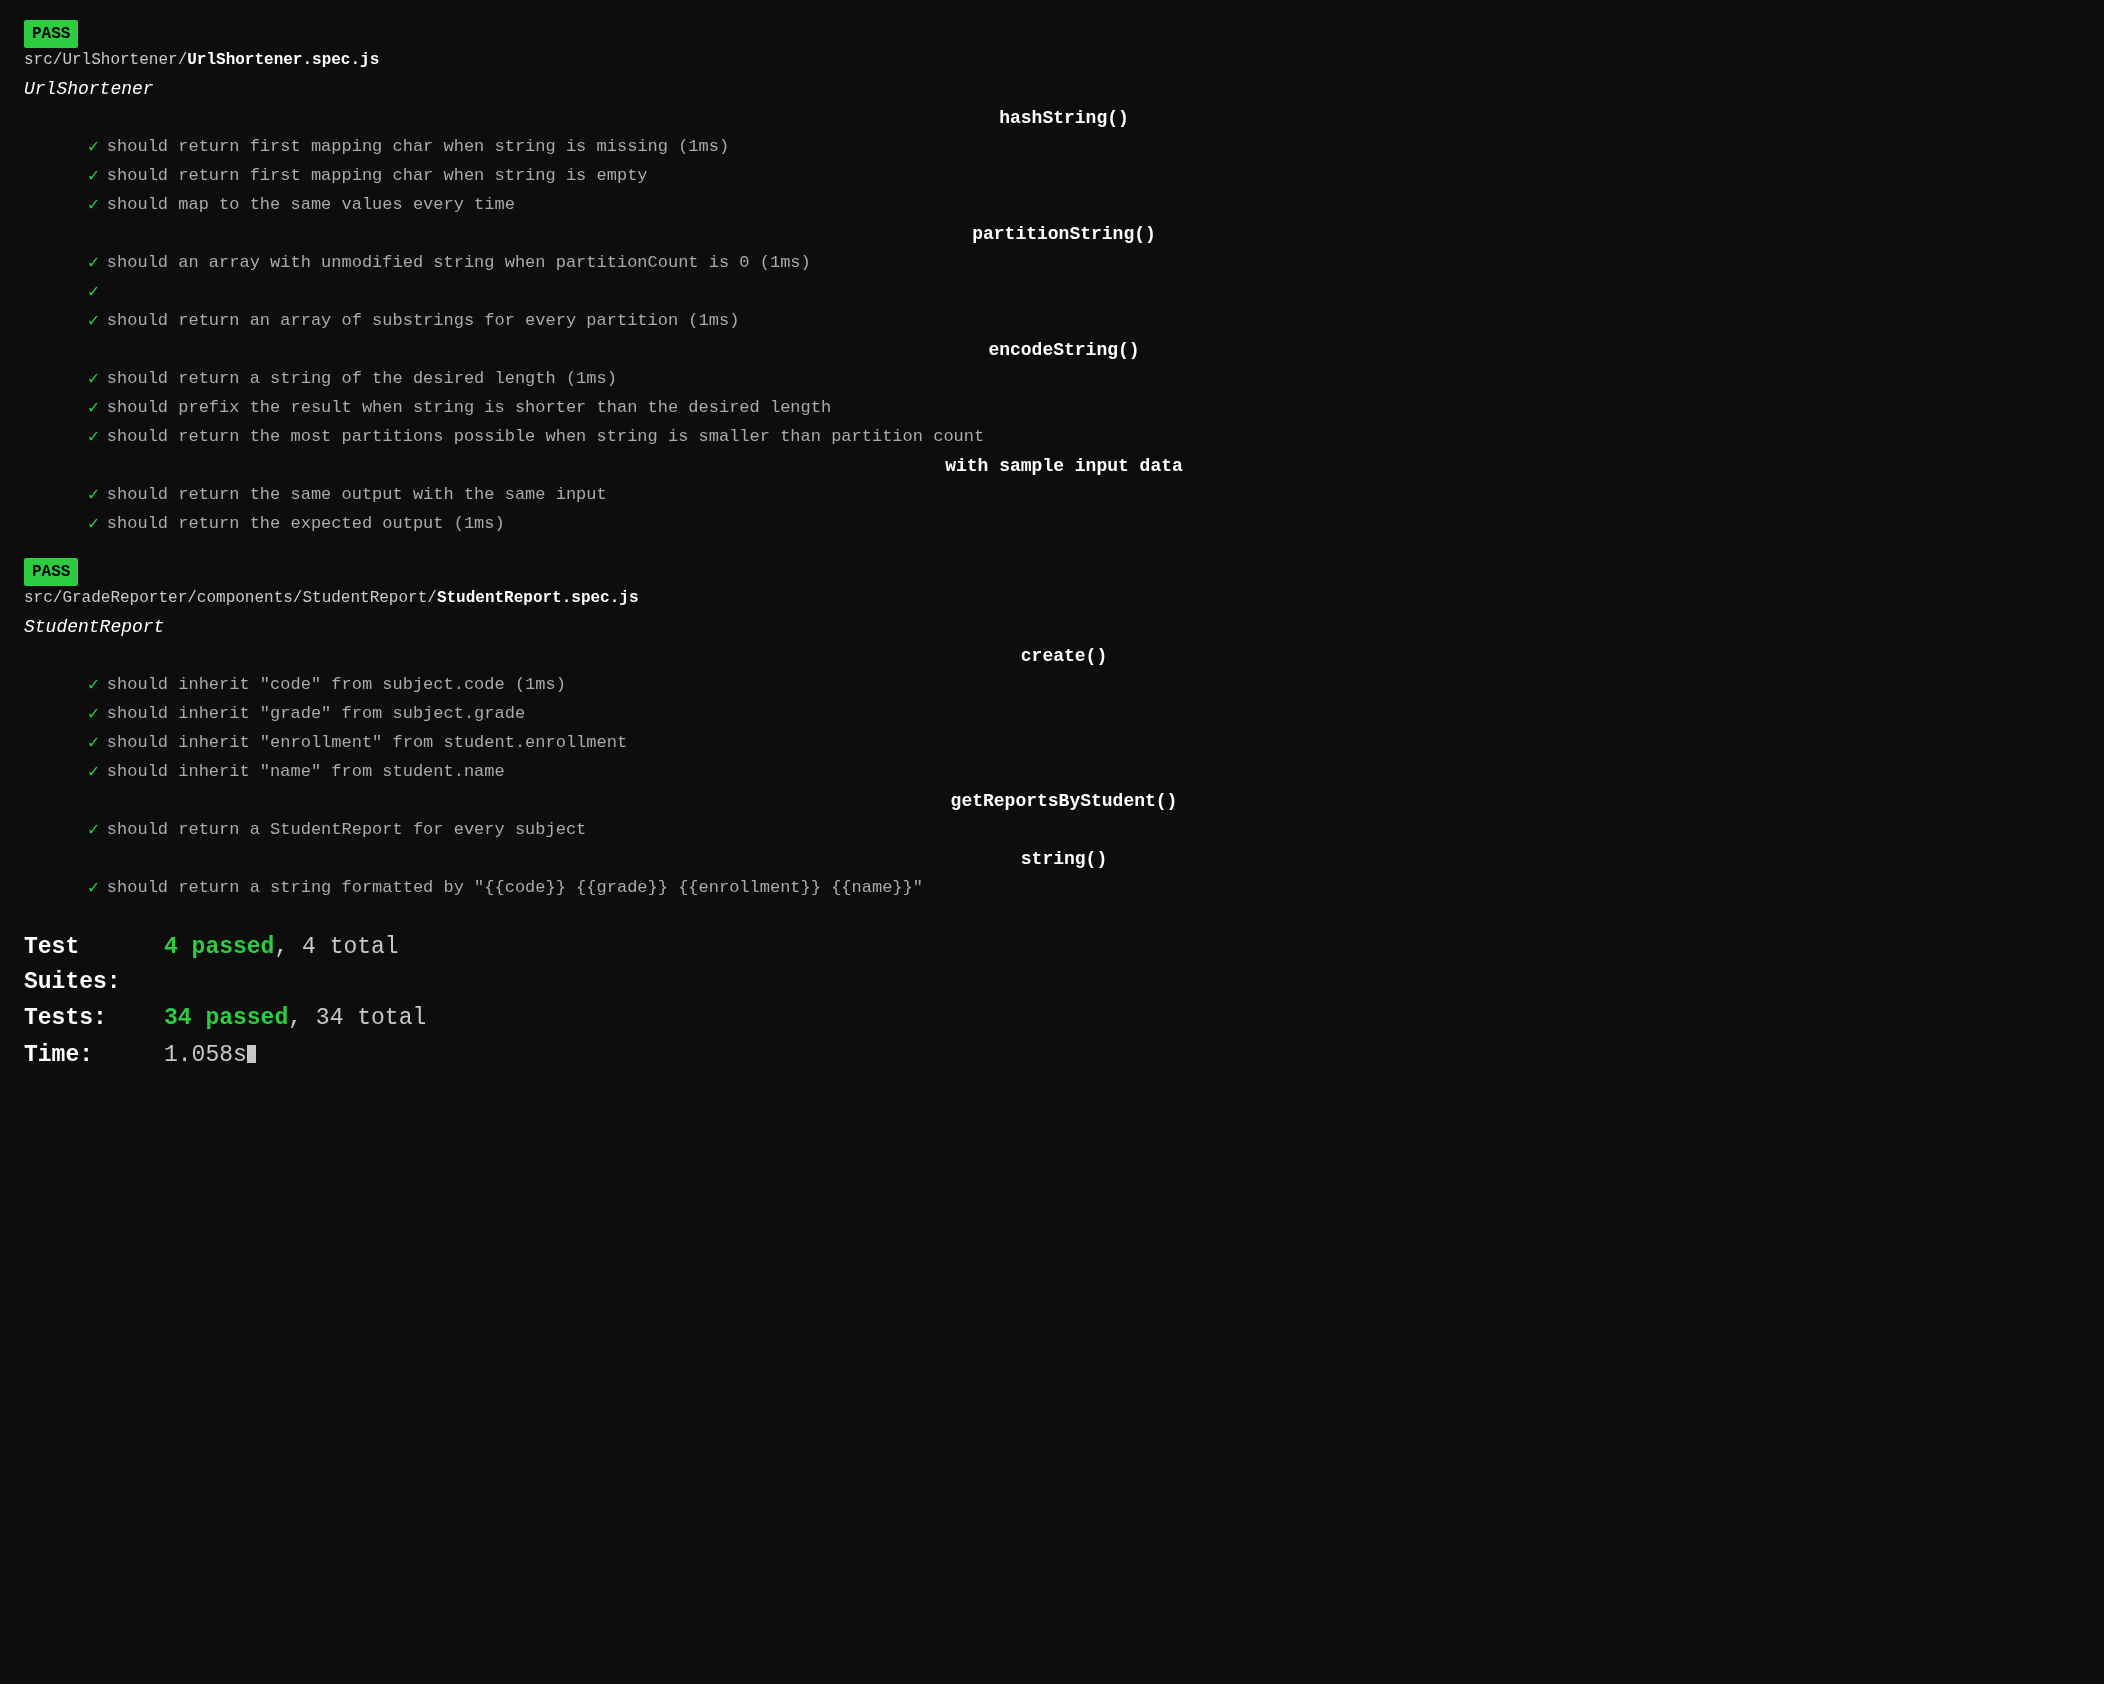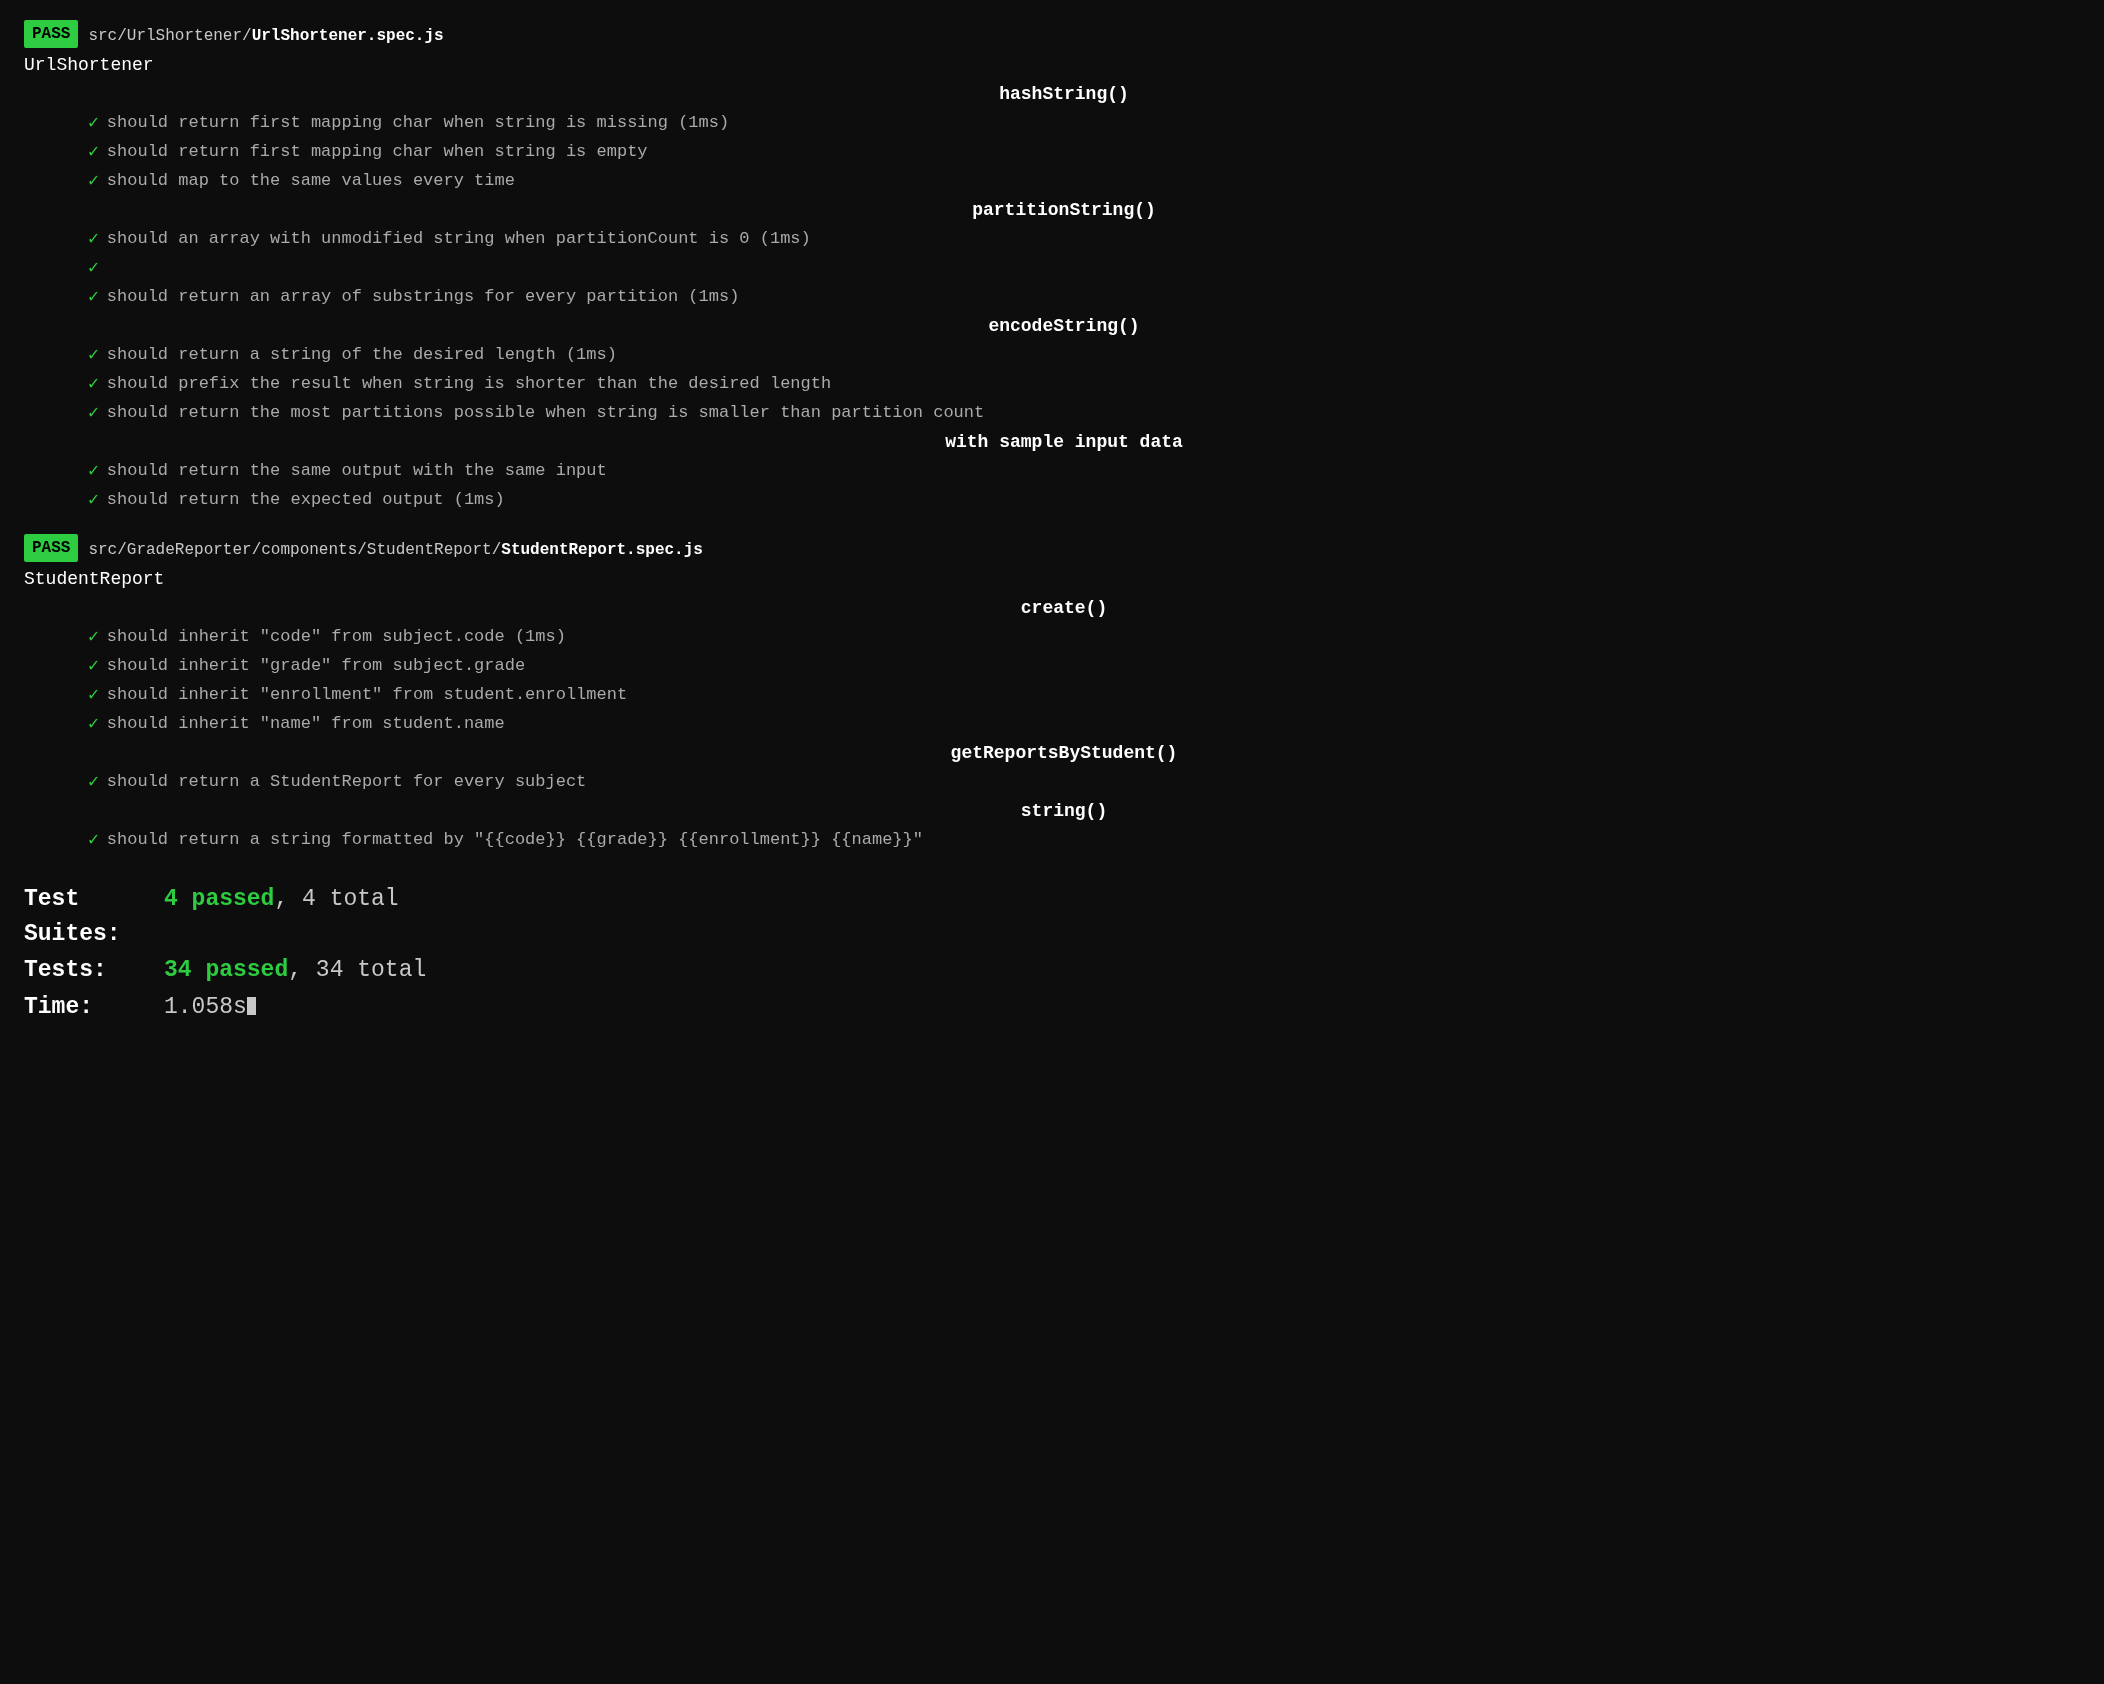--- a/index.html
+++ b/index.html
@@ -40,20 +40,21 @@
       color: #ffffff;
       font-weight: bold;
     }
 
     .suite-title {
       color: #ffffff;
       font-weight: normal;
       font-size: 18px;
       margin-left: 0;
       margin-top: 0;
+      font-style: italic;
     }
 
     .describe-title {
       color: #ffffff;
       font-weight: bold;
       font-size: 18px;
       margin-left: 24px;
       margin-top: 2px;
       text-align: center;
     }
@@ -71,22 +72,23 @@
       flex-shrink: 0;
     }
 
     .test-text {
       color: #aaaaaa;
       font-size: 17px;
     }
 
     .file-line {
       display: flex;
-      align-items: flex-end;
+      align-items: flex-start;
       margin-bottom: 4px;
+      flex-direction: column;
     }
 
     .block {
       margin-bottom: 20px;
     }
 
     .summary-section {
       margin-top: 28px;
       border-top: none;
     }

